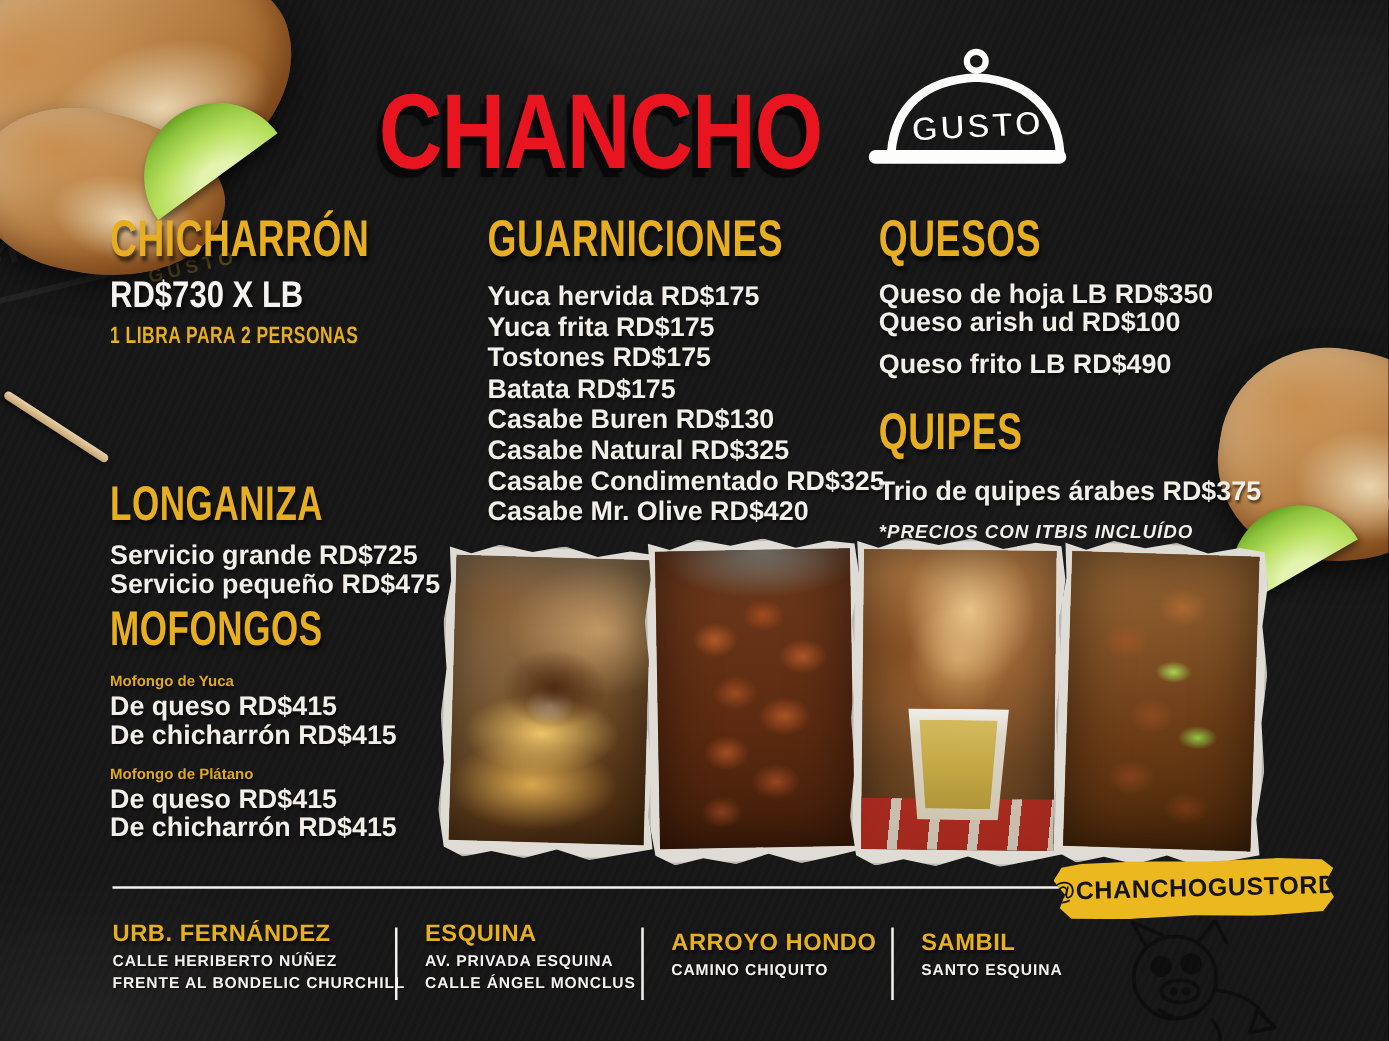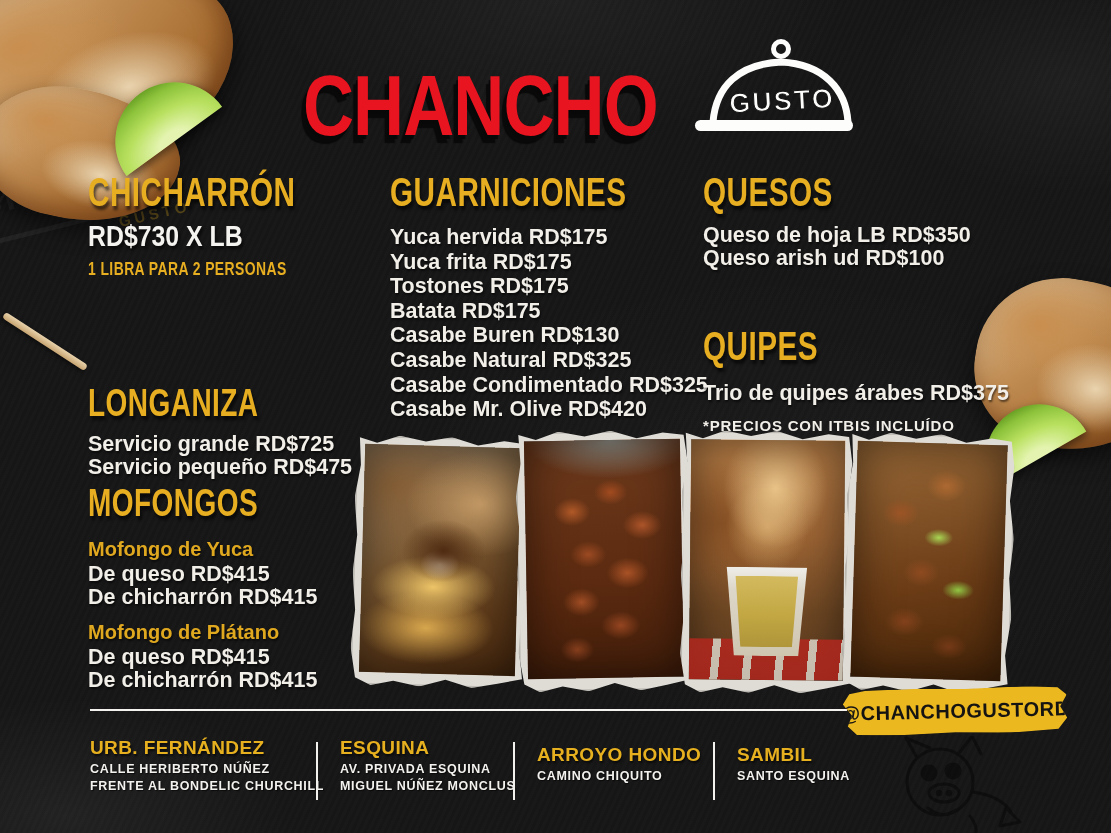--- a/index.html
+++ b/index.html
@@ -17,27 +17,27 @@
   .abs{position:absolute;}
   
   .h-big{
     display:inline-block;color:#E6AE20;font-weight:bold;font-size:35px;white-space:nowrap;
     transform:scale(.85,1.18);transform-origin:0 50%;letter-spacing:.5px;
     text-shadow:2px 3px 3px rgba(0,0,0,.6);
   }
   .txt{color:#F2EFE9;font-weight:bold;font-size:21.5px;line-height:22.5px;white-space:nowrap;
        text-shadow:1px 2px 2px rgba(0,0,0,.55);}
   .txt.mid{line-height:24.6px;}
-  .sub-gold{color:#E0A81F;font-weight:bold;font-size:20px;white-space:nowrap;
+  .sub-gold{color:#E0A81F;font-weight:bold;font-size:12px;white-space:nowrap;
        text-shadow:1px 2px 2px rgba(0,0,0,.55);}
   .price-big{display:inline-block;color:#F5F3EF;font-weight:bold;font-size:27px;white-space:nowrap;
        transform:scale(.92,1.1);transform-origin:0 50%;text-shadow:2px 3px 3px rgba(0,0,0,.6);}
   .note-cond{display:inline-block;color:#E6AE20;font-weight:bold;font-size:17px;white-space:nowrap;
        transform:scale(.82,1.12);transform-origin:0 50%;letter-spacing:.5px;}
-  .itbis{color:#F2EFE9;font-weight:bold;font-size:15px;letter-spacing:.8px;white-space:nowrap;}
+  .itbis{color:#F2EFE9;font-weight:bold;font-style:italic;font-size:15px;letter-spacing:.8px;white-space:nowrap;}
   
   .title-red{
     display:inline-block;color:#E8141F;font-weight:bold;font-size:76px;white-space:nowrap;
     transform:scale(.93,1.12);transform-origin:0 50%;letter-spacing:-1px;
     text-shadow:-5px 7px 1px rgba(8,8,8,.95), -2px 3px 0 rgba(8,8,8,.95);
   }
   
   .photo{
     background:#DFDCD6;padding:9px 9px 13px;
     box-shadow:0 8px 18px rgba(0,0,0,.65), inset 0 0 0 2px rgba(120,115,108,.35);
@@ -186,20 +186,21 @@
     </div>
   </div>
 
   <div class="abs" style="left:703px;top:172px;">
     <div class="h-big">QUESOS</div>
     <div style="margin-top:12px;">
       <div class="txt">Queso de hoja LB RD$350</div>
       <div class="txt">Queso arish ud RD$100</div>
     </div>
     <div style="margin-top:11px;">
+      <div class="txt">Queso frito LB RD$490</div>
     </div>
   </div>
 
   <div class="abs" style="left:703px;top:326px;">
     <div class="h-big">QUIPES</div>
     <div class="txt" style="margin-top:16px;">Trio de quipes árabes RD$375</div>
     <div class="itbis" style="margin-top:12px;">*PRECIOS CON ITBIS INCLUÍDO</div>
   </div>
 
   <div class="abs photo" style="left:353px;top:437px;width:156px;height:228px;transform:rotate(1.6deg);">
@@ -244,21 +245,21 @@
 
   <div class="abs" style="left:90px;top:737px;">
     <div class="loc-name">URB. FERNÁNDEZ</div>
     <div class="loc-line">CALLE HERIBERTO NÚÑEZ</div>
     <div class="loc-line">FRENTE AL BONDELIC CHURCHILL</div>
   </div>
   <div class="abs vline" style="left:316px;top:742px;height:58px;"></div>
   <div class="abs" style="left:340px;top:737px;">
     <div class="loc-name">ESQUINA</div>
     <div class="loc-line">AV. PRIVADA ESQUINA</div>
-    <div class="loc-line">MIGUEL NÚÑEZ MONCLUS</div>
+    <div class="loc-line">CALLE ÁNGEL MONCLUS</div>
   </div>
   <div class="abs vline" style="left:513px;top:742px;height:58px;"></div>
   <div class="abs" style="left:537px;top:744px;">
     <div class="loc-name">ARROYO HONDO</div>
     <div class="loc-line">CAMINO CHIQUITO</div>
   </div>
   <div class="abs vline" style="left:713px;top:742px;height:58px;"></div>
   <div class="abs" style="left:737px;top:744px;">
     <div class="loc-name">SAMBIL</div>
     <div class="loc-line">SANTO ESQUINA</div>

